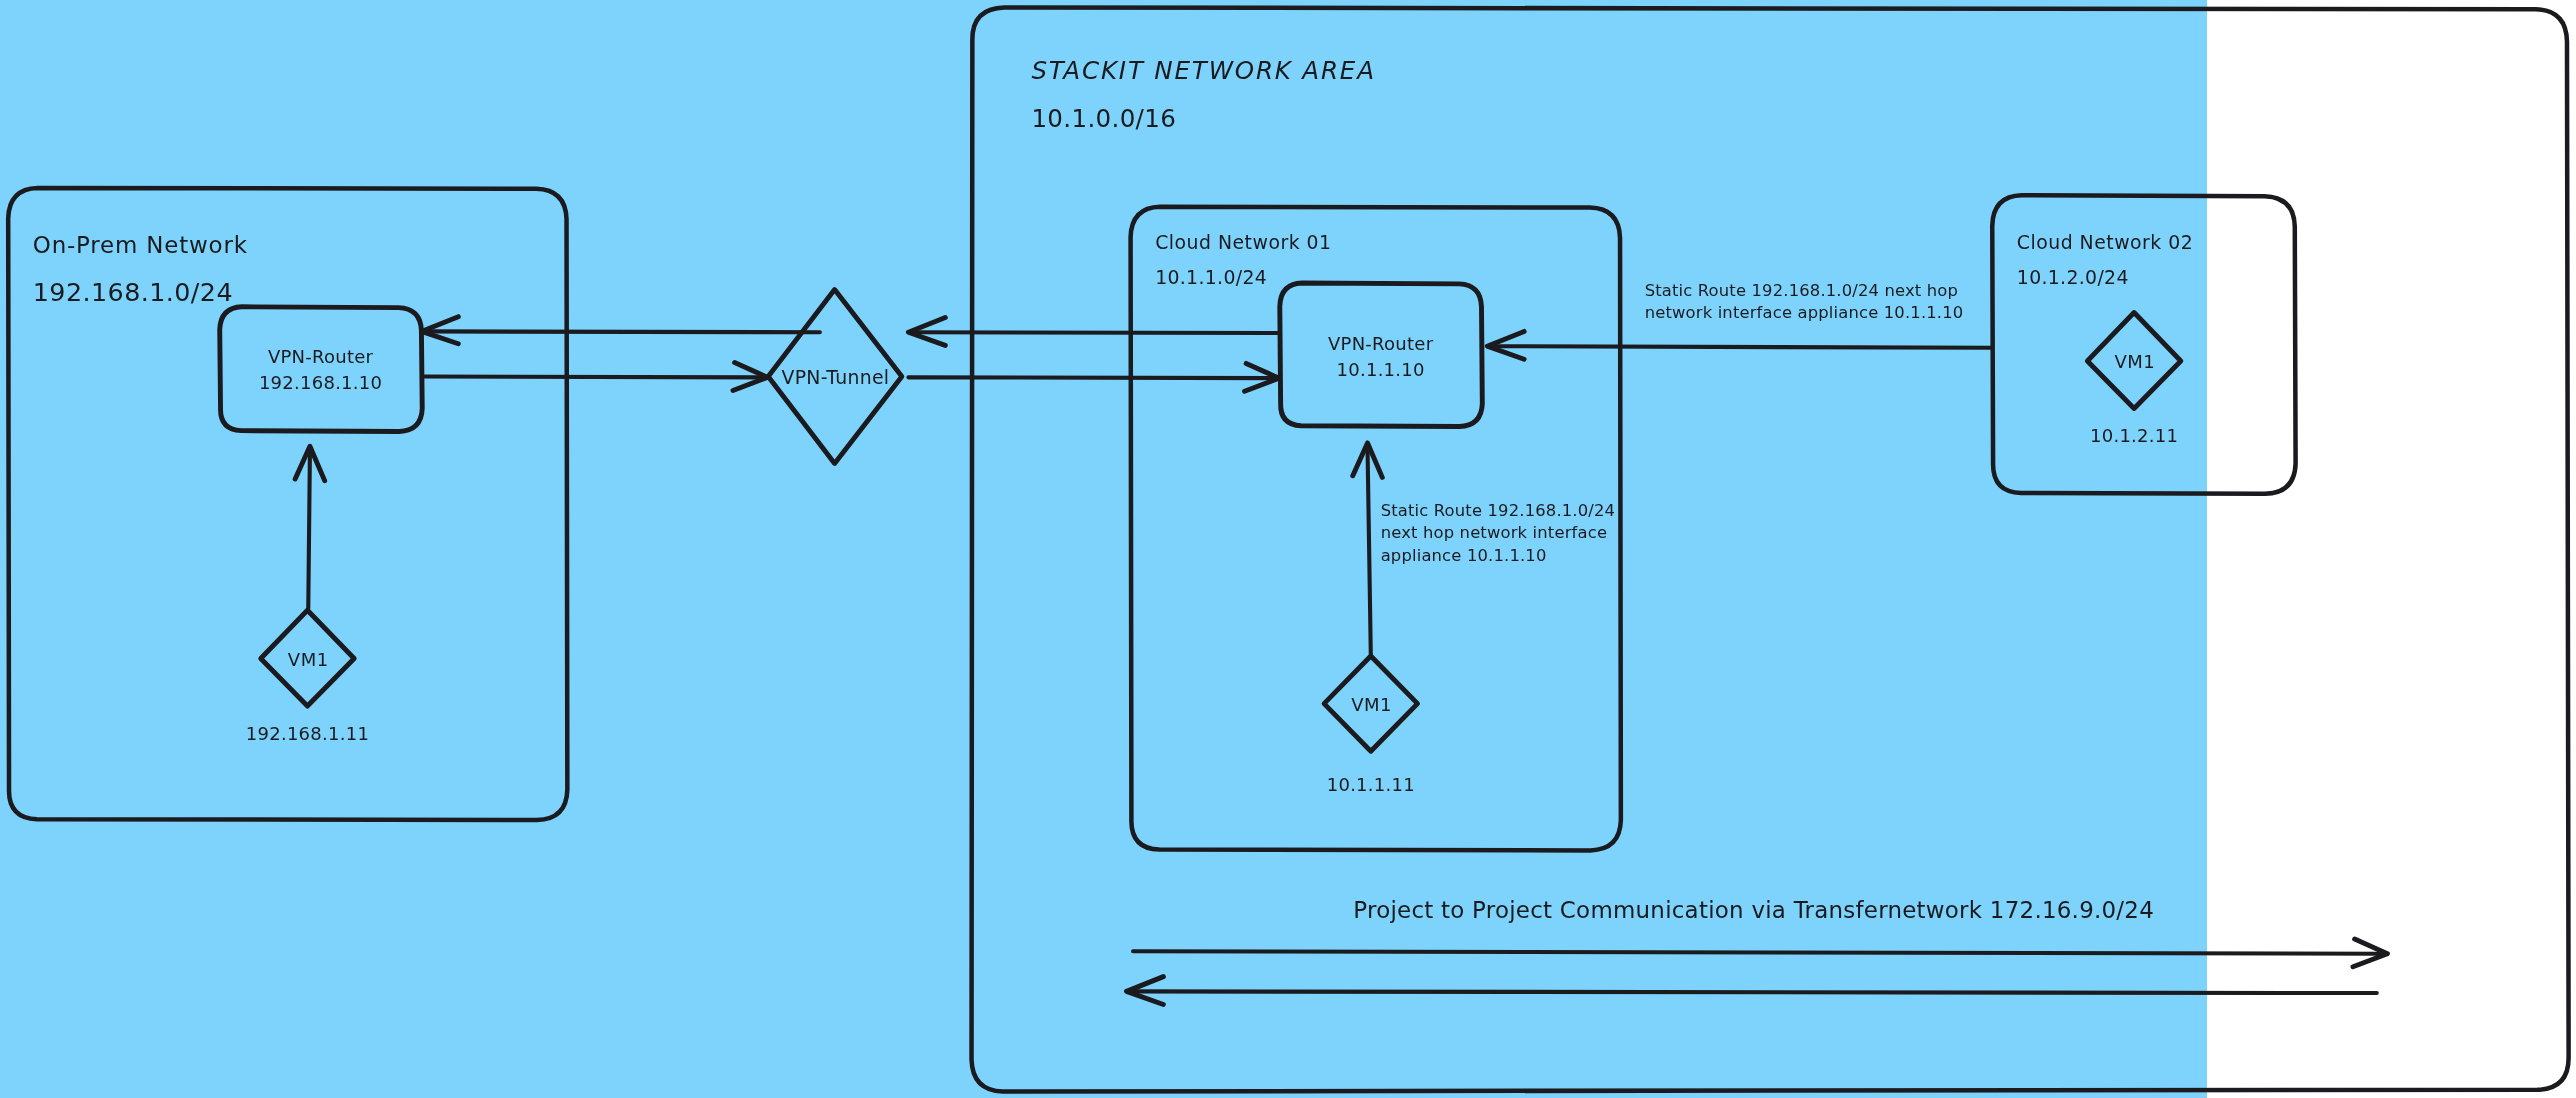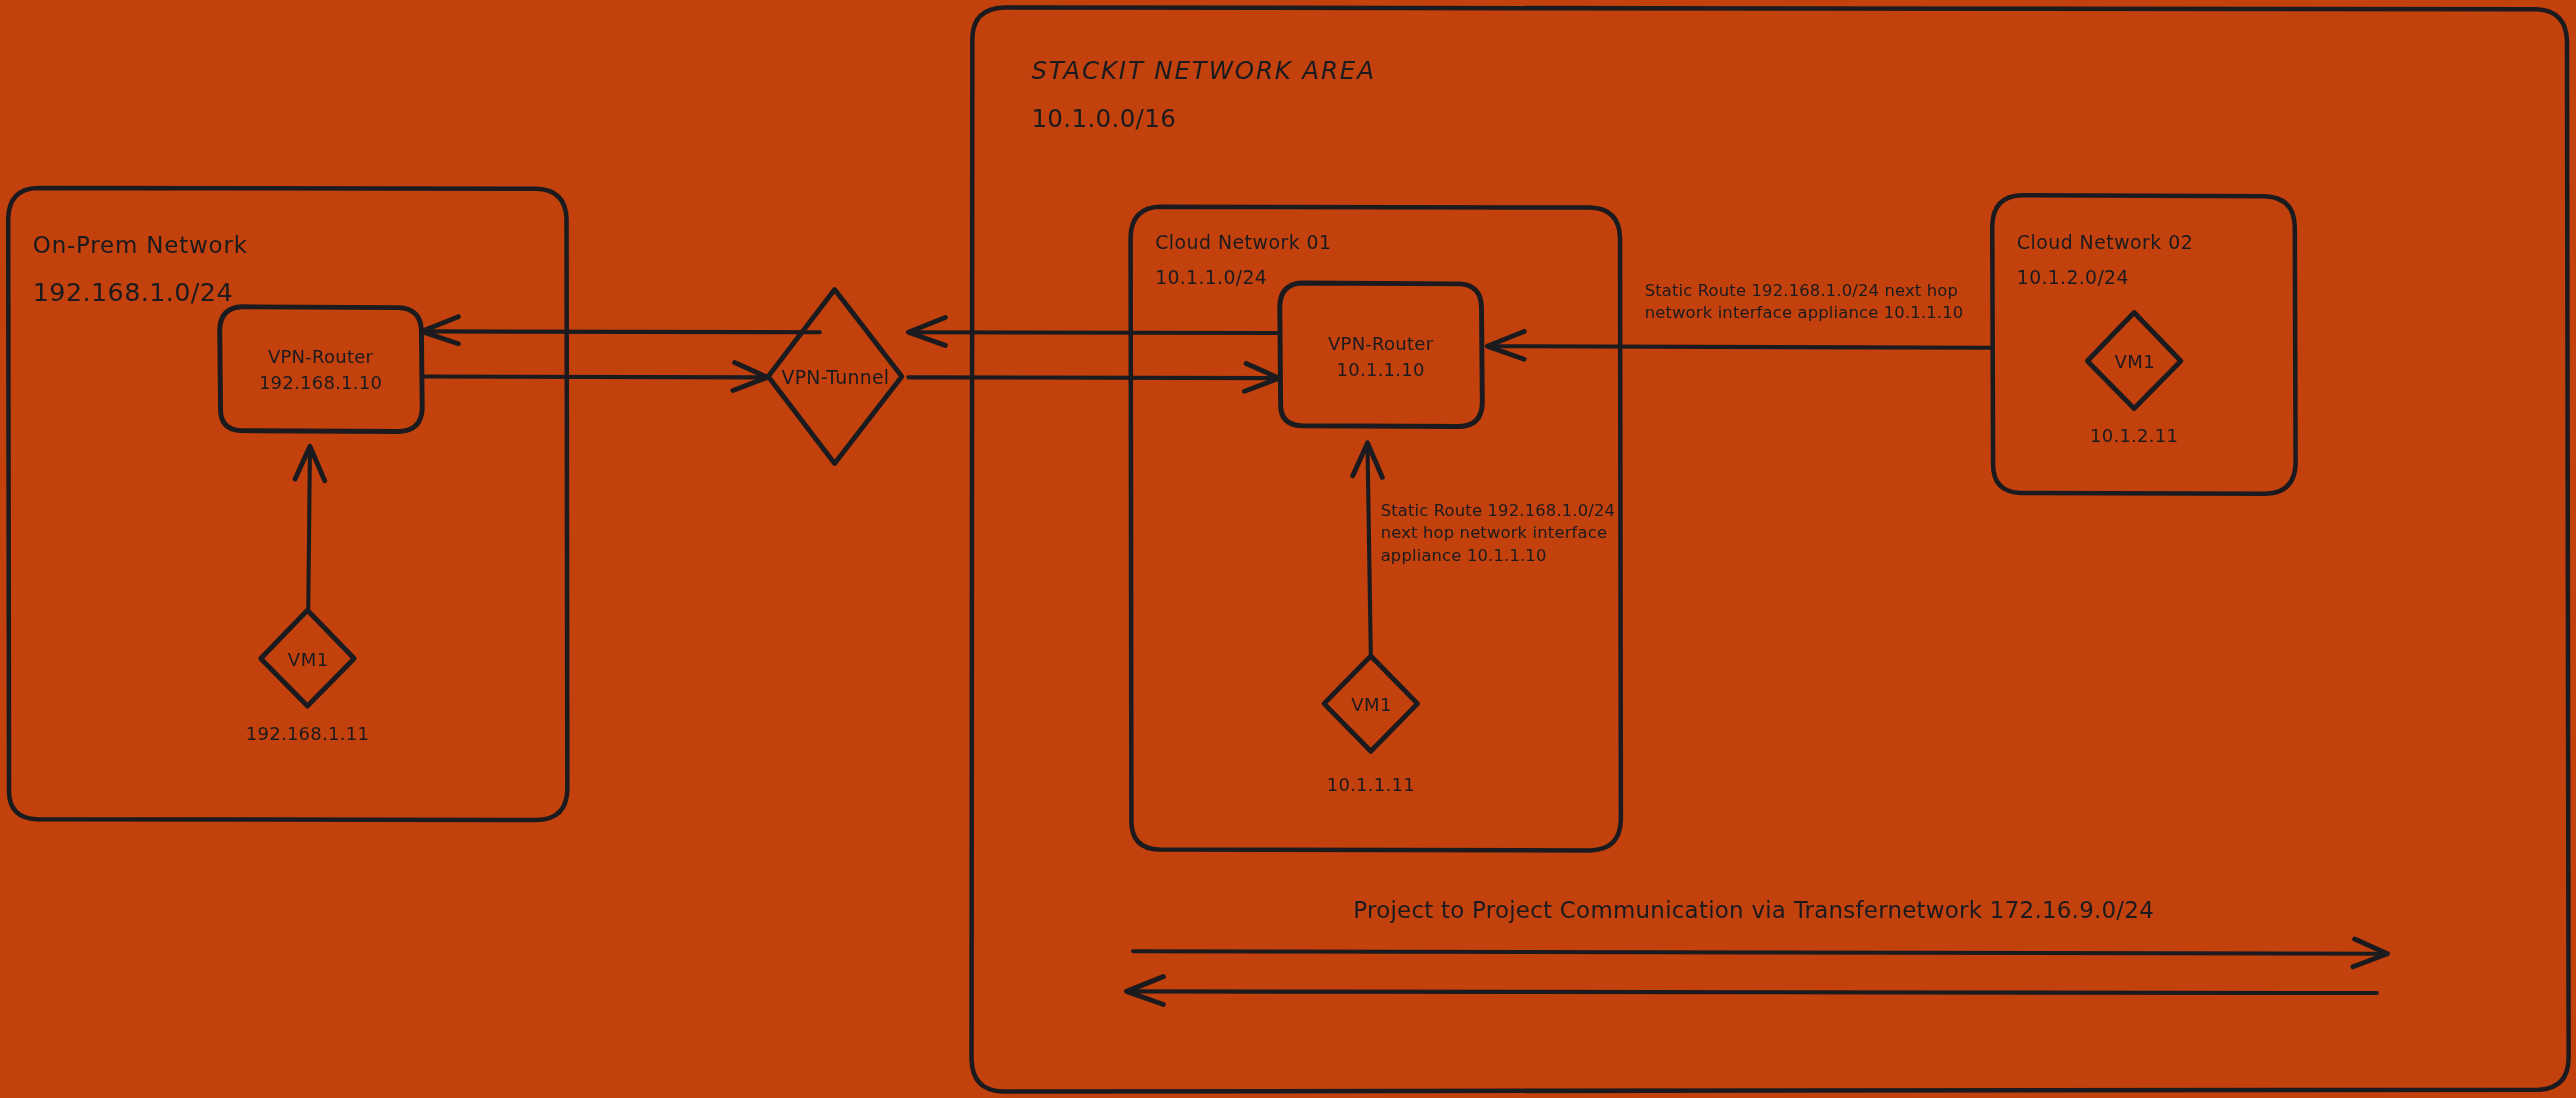--- a/index.html
+++ b/index.html
@@ -9,23 +9,23 @@
     background: #ffffff;
   }
   body {
     width: 2576px;
     height: 1099px;
     overflow: hidden;
     font-family: "DejaVu Sans", sans-serif;
   }
   #canvas {
     position: relative;
-    width: 2576px;
+    width: 2207px;
     height: 1099px;
-    background: #c2410c;
+    background: #7dd3fc;
   }
   svg#diagram {
     position: absolute;
     top: 0;
     left: 0;
     width: 2576px;
     height: 1099px;
   }
   .shape-stroke {
     fill: none;

